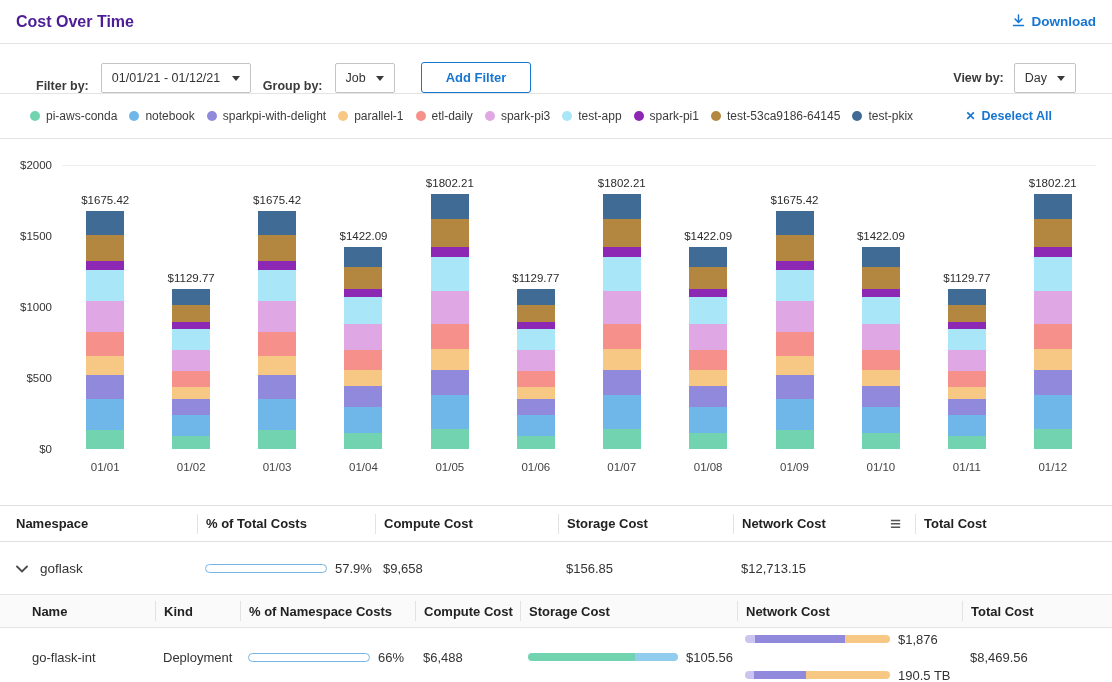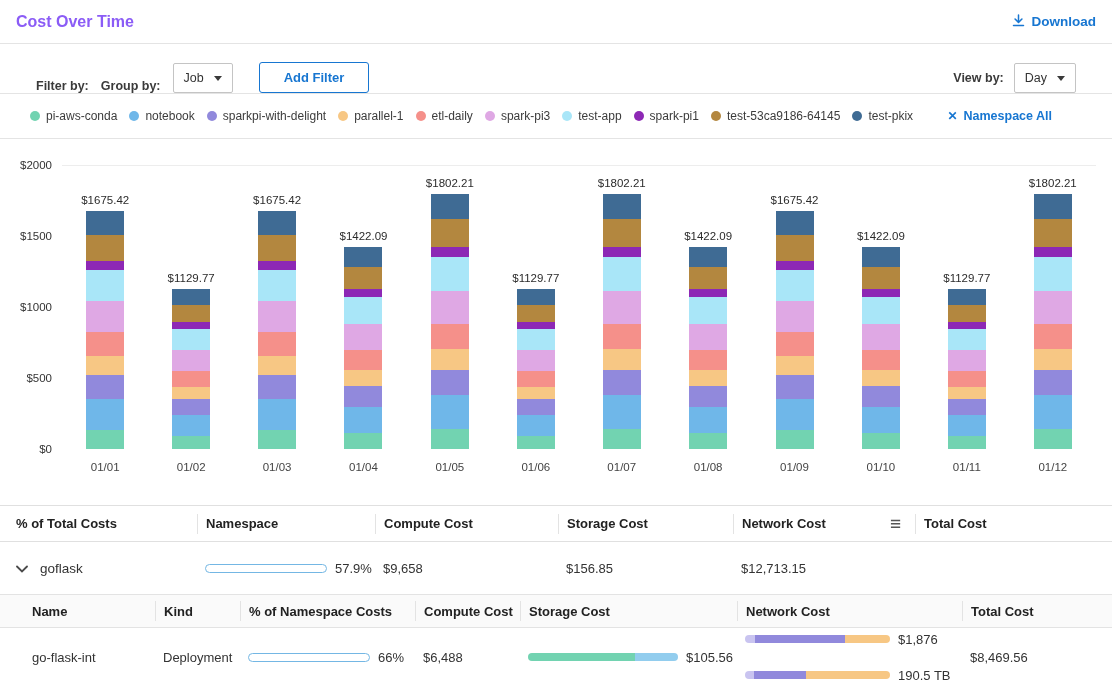--- a/index.html
+++ b/index.html
@@ -2,21 +2,21 @@
 <html><head>
 <meta charset="utf-8">
 <style>
   * { box-sizing: border-box; margin: 0; padding: 0; }
   html, body { width: 1112px; height: 682px; overflow: hidden; background: #fff;
     font-family: "Liberation Sans", sans-serif; color: #333; }
 
   
   .app-header { display: flex; justify-content: space-between; align-items: center;
     height: 44px; padding: 0 16px; border-bottom: 1px solid #e4e4e4; }
-  .page-title { font-size: 16px; font-weight: 700; color: #8b5cf6; }
+  .page-title { font-size: 16px; font-weight: 700; color: #4c1d95; }
   .download-btn { display: flex; align-items: center; gap: 6px; color: #1776d1;
     font-weight: 700; font-size: 13.5px; cursor: pointer; }
 
   
   .filter-bar { display: flex; align-items: flex-end; gap: 12px; height: 50px;
     padding: 0 36px; border-bottom: 1px solid #e4e4e4; }
   .filter-label { font-size: 12.5px; font-weight: 700; color: #3a3a3a; white-space: nowrap; }
   .select-box { display: flex; align-items: center; justify-content: space-between; gap: 10px;
     border: 1px solid #c4c4c4; border-radius: 2px; height: 30px; padding: 0 10px;
     font-size: 12.5px; color: #333; background: #fff; cursor: pointer; white-space: nowrap; }
@@ -100,20 +100,24 @@
           <path d="M6.5 9.5 L12 15 L17.5 9.5"></path>
           <path d="M4 20 h16"></path>
         </svg>
     </span>
     <span>Download</span>
   </div>
 </div>
 
 <div class="filter-bar">
   <span class="filter-label">Filter by:</span>
+  <div class="select-box select-date">
+    <span>01/01/21 - 01/12/21</span>
+    <span class="caret"></span>
+  </div>
   <span class="filter-label">Group by:</span>
   <div class="select-box">
     <span>Job</span>
     <span class="caret"></span>
   </div>
   <button class="add-filter-btn">Add Filter</button>
   <div class="view-by">
     <span class="filter-label">View by:</span>
     <div class="select-box">
       <span>Day</span>
@@ -160,21 +164,21 @@
         <span class="legend-dot" style="background: rgb(179, 135, 63);"></span>
         <span class="legend-label">test-53ca9186-64145</span>
       </div>
       <div class="legend-item">
         <span class="legend-dot" style="background: rgb(63, 107, 148);"></span>
         <span class="legend-label">test-pkix</span>
       </div>
     </div>
   <div class="deselect-all">
     <span class="x-glyph">✕</span>
-    <span>Namespace All</span>
+    <span>Deselect All</span>
   </div>
 </div>
 
 <div class="chart">
   <div class="y-axis">
       <div class="y-tick" style="top: 0%;">$2000</div>
       <div class="y-tick" style="top: 25%;">$1500</div>
       <div class="y-tick" style="top: 50%;">$1000</div>
       <div class="y-tick" style="top: 75%;">$500</div>
       <div class="y-tick" style="top: 100%;">$0</div>
@@ -373,22 +377,22 @@
           </div>
           <div class="bar-date">01/12</div>
         </div>
       </div>
   </div>
 </div>
 
 <div class="cost-table">
 
   <div class="t-grid t-head">
+    <div class="th">Namespace</div>
     <div class="th">% of Total Costs</div>
-    <div class="th">Namespace</div>
     <div class="th">Compute Cost</div>
     <div class="th">Storage Cost</div>
     <div class="th th-network">
       <span>Network  Cost</span>
       <span class="hamburger">≡</span>
     </div>
     <div class="th">Total Cost</div>
   </div>
 
   <div class="t-grid t-row">

